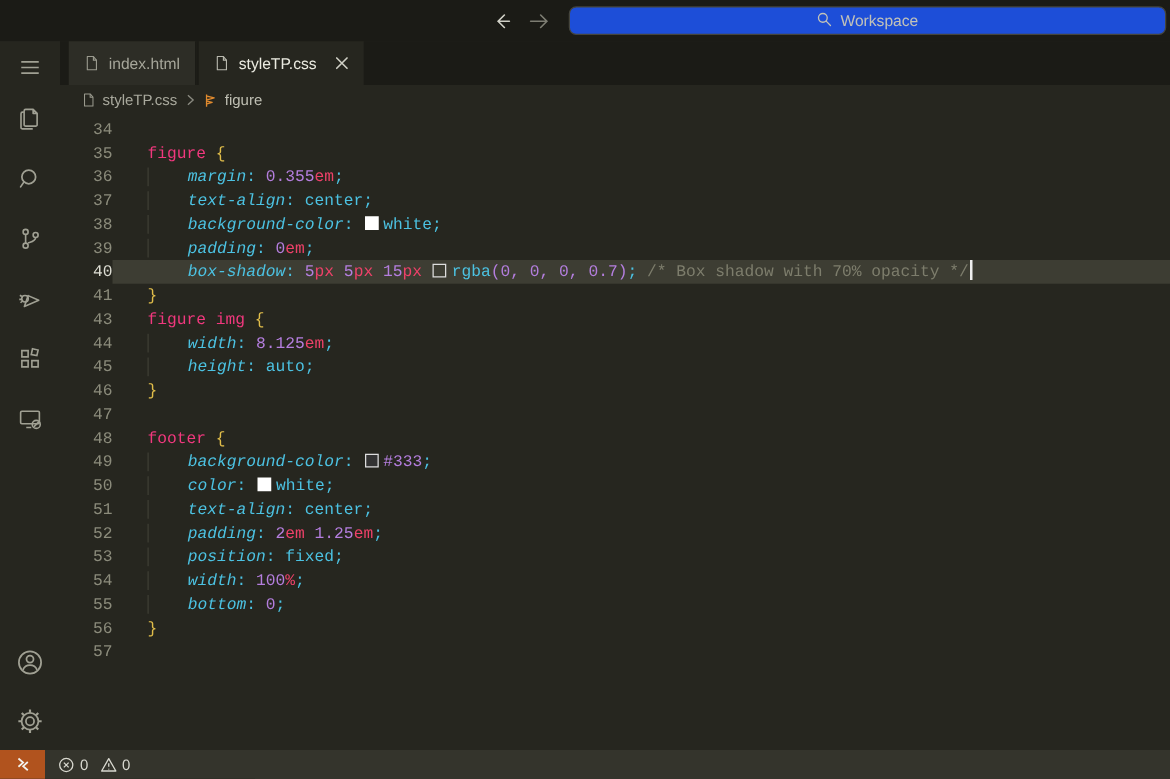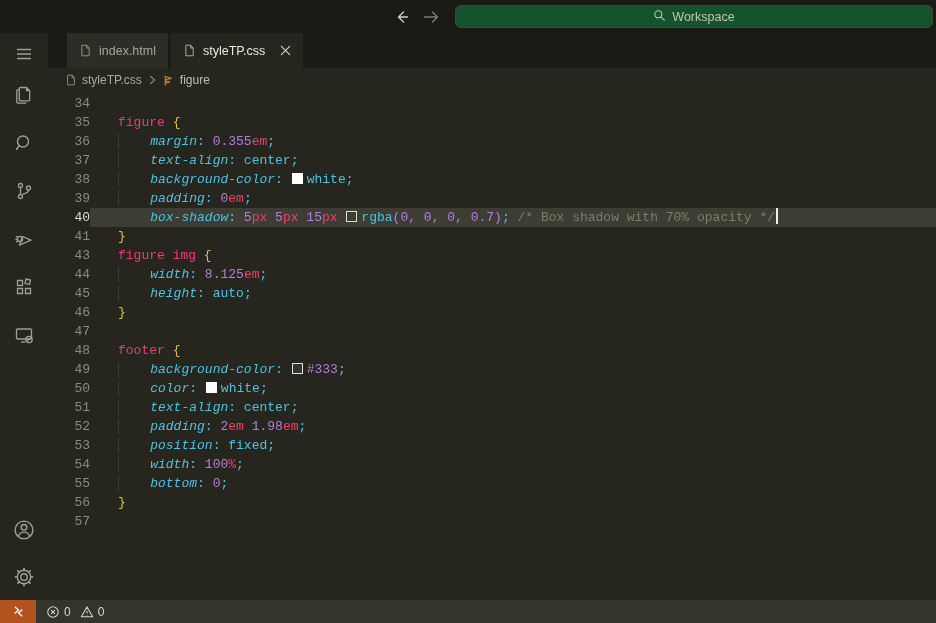--- a/index.html
+++ b/index.html
@@ -5,34 +5,34 @@
   html,body{margin:0;padding:0;}
   body{width:936px;height:623px;overflow:hidden;background:#26261f;
        font-family:"Liberation Sans",sans-serif;-webkit-font-smoothing:antialiased;}
   .app{position:relative;width:936px;height:623px;background:#26261f;}
 
   
   .titlebar{position:absolute;left:0;top:0;width:936px;height:33px;background:#1b1b16;}
   .nav-arrows{position:absolute;left:393px;top:0;height:33px;display:flex;align-items:center;gap:14px;}
   .nav-arrows svg{display:block;}
   .cmd-center{position:absolute;left:455px;top:5px;width:476px;height:21px;
-      background:#14532d;border:1px solid #45453c;border-radius:6px;
+      background:#1d4ed8;border:1px solid #45453c;border-radius:6px;
       display:flex;align-items:center;justify-content:center;gap:6px;
       color:#c2c2b8;font-size:12.5px;}
   
   .activitybar{position:absolute;left:0;top:33px;width:48px;height:567px;background:#26261f;}
   .ab-icon{position:absolute;left:0;width:48px;height:40px;display:flex;align-items:center;
       justify-content:center;color:#a0a093;cursor:pointer;}
   .editorcol{position:absolute;left:48px;top:33px;width:888px;height:567px;}
 
   
   .tabs{position:absolute;left:0;top:0;width:888px;height:35px;background:#1b1b16;display:flex;}
   .tab{height:35px;display:flex;align-items:center;gap:7px;padding:0 12px;font-size:12.5px;
       box-sizing:border-box;cursor:pointer;}
-  .tab.inactive{background:#2d2d26;color:#a6a69a;margin-left:19px;border-right:1px solid #1b1b16;justify-content:flex-end;}
+  .tab.inactive{background:#2d2d26;color:#a6a69a;margin-left:7px;border-right:1px solid #1b1b16;justify-content:flex-end;}
   .tab.active{background:#26261f;color:#eaeae0;margin-left:2px;}
   .tab .file-ic{display:flex;color:#9a9a8e;}
   .tab.active .file-ic{color:#b9b9ae;}
   .tab .close{display:flex;margin-left:8px;color:#cfcfc5;}
 
   
   .breadcrumb{position:absolute;left:0;top:35px;width:888px;height:24px;background:#26261f;
       display:flex;align-items:center;gap:5px;padding-left:17px;box-sizing:border-box;
       font-size:12px;color:#a9a99d;}
   .breadcrumb .crumb-sym{color:#bfbfb3;}
@@ -279,21 +279,21 @@
         <div class="line">
           <div class="gutter">50</div>
           <div class="content"><span class="tk-ind">    </span><span class="tk-prop">color</span><span class="tk-pu">:</span><span class="tk-pl"> </span><span class="sw swW"></span><span class="tk-val">white</span><span class="tk-pu">;</span></div>
         </div>
         <div class="line">
           <div class="gutter">51</div>
           <div class="content"><span class="tk-ind">    </span><span class="tk-prop">text-align</span><span class="tk-pu">:</span><span class="tk-pl"> </span><span class="tk-val">center</span><span class="tk-pu">;</span></div>
         </div>
         <div class="line">
           <div class="gutter">52</div>
-          <div class="content"><span class="tk-ind">    </span><span class="tk-prop">padding</span><span class="tk-pu">:</span><span class="tk-pl"> </span><span class="tk-num">2</span><span class="tk-un">em</span><span class="tk-pl"> </span><span class="tk-num">1.98</span><span class="tk-un">em</span><span class="tk-pu">;</span></div>
+          <div class="content"><span class="tk-ind">    </span><span class="tk-prop">padding</span><span class="tk-pu">:</span><span class="tk-pl"> </span><span class="tk-num">2</span><span class="tk-un">em</span><span class="tk-pl"> </span><span class="tk-num">1.25</span><span class="tk-un">em</span><span class="tk-pu">;</span></div>
         </div>
         <div class="line">
           <div class="gutter">53</div>
           <div class="content"><span class="tk-ind">    </span><span class="tk-prop">position</span><span class="tk-pu">:</span><span class="tk-pl"> </span><span class="tk-val">fixed</span><span class="tk-pu">;</span></div>
         </div>
         <div class="line">
           <div class="gutter">54</div>
           <div class="content"><span class="tk-ind">    </span><span class="tk-prop">width</span><span class="tk-pu">:</span><span class="tk-pl"> </span><span class="tk-num">100</span><span class="tk-un">%</span><span class="tk-pu">;</span></div>
         </div>
         <div class="line">

